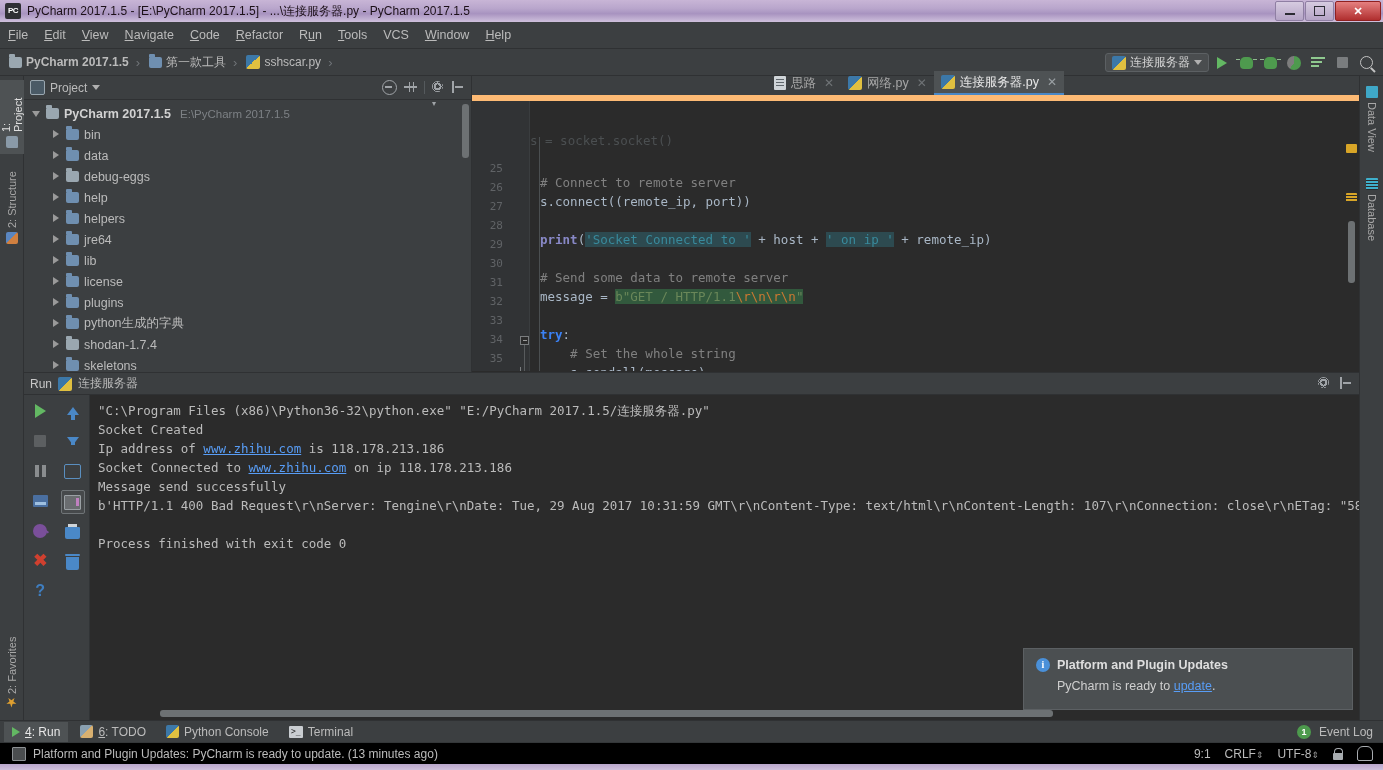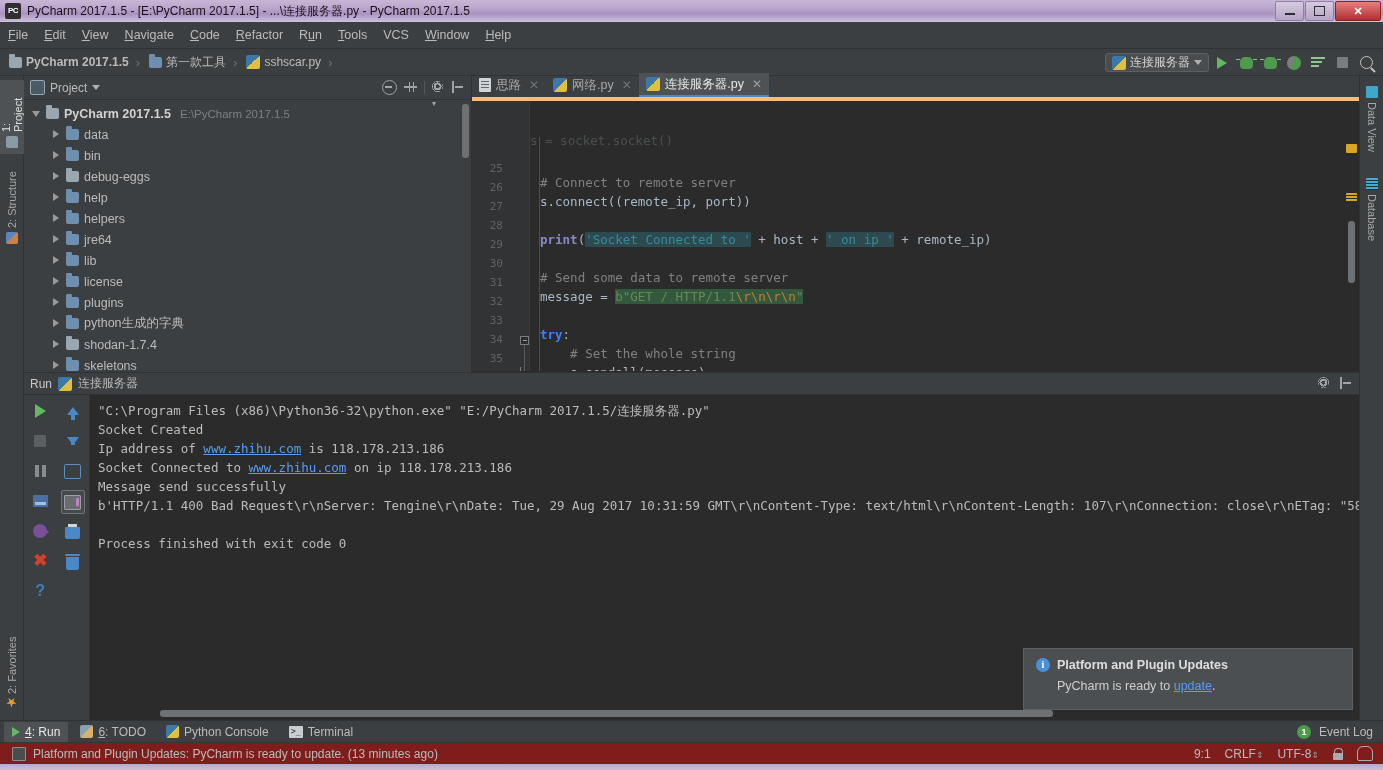--- a/index.html
+++ b/index.html
@@ -208,21 +208,21 @@
     background: #6d7173; border-radius: 3px;
   }
 
   
   .editorarea {
     position: absolute; left: 472px; top: 76px; width: 887px; height: 296px;
     background: #2b2b2b; box-sizing: border-box;
   }
   .tabsrow {
     height: 25px; background: #3c3f41; display: flex; align-items: flex-end;
-    border-bottom: 4px solid #fdba74; box-sizing: border-box;
+    border-bottom: 6px solid #fdba74; box-sizing: border-box; justify-content: center;
   }
   .etab {
     display: flex; align-items: center; gap: 5px; height: 24px;
     padding: 0 7px; font-size: 12.5px; color: #a6a6a6; white-space: nowrap;
     box-sizing: border-box;
   }
   .etab.active {
     background: #4e5254; color: #e6e6e6; border-bottom: 2px solid #4a88c7;
   }
   .etab .xclose { color: #6f7376; font-size: 12px; margin-left: 3px; }
@@ -368,21 +368,21 @@
   .ico-todo { width: 13px; height: 13px; border-radius: 2px; background: linear-gradient(135deg,#8aa0b0 0 50%, #d8b070 50% 100%); }
   .ico-pyconsole { width: 13px; height: 13px; border-radius: 2px; background: linear-gradient(135deg,#3c78a8 0 50%, #e0c040 50% 100%); }
   .ico-terminal { width: 14px; height: 12px; background: #c9cdd1; border-radius: 1px; color: #2b2b2b; font-size: 8px; line-height: 12px; text-align: center; font-family: "DejaVu Sans Mono", monospace; }
   .bb-right { margin-left: auto; display: flex; align-items: center; gap: 8px; padding-right: 10px; }
   .eventlog-badge {
     width: 14px; height: 14px; border-radius: 50%; background: #4d9a4d;
     color: #ffffff; font-size: 9px; font-weight: bold; line-height: 14px; text-align: center;
   }
   .statusbar {
     position: absolute; left: 0; top: 742px; width: 1383px; height: 22px;
-    background: #7f1d1d; display: flex; align-items: center; font-size: 12px; color: #bbbbbb;
+    background: #000000; display: flex; align-items: center; font-size: 12px; color: #bbbbbb;
     border-top: 1px solid #343739; box-sizing: border-box;
   }
   .sb-check {
     width: 12px; height: 12px; border: 1px solid #8d9194; background: #4a4d4f;
     margin: 0 7px 0 12px; border-radius: 1px; flex: none;
   }
   .sb-right { margin-left: auto; display: flex; align-items: center; gap: 14px; padding-right: 10px; }
   .sb-right .caret { font-size: 9px; color: #9a9a9a; }
   .ico-lock { width: 10px; height: 12px; position: relative; }
   .ico-lock::before { content:""; position:absolute; left:1px; top:0; width:7px; height:5px; border:1.5px solid #a8acb0; border-bottom:none; border-radius:4px 4px 0 0; }
@@ -530,26 +530,26 @@
       <div class="trow root indent-1">
         <span class="arrow down"></span>
         <span class="folder-ico"></span>
         <span class="tname">PyCharm 2017.1.5</span>
         <span class="tpath">E:\PyCharm 2017.1.5</span>
       </div>
 
       <div class="trow indent-2">
         <span class="arrow right"></span>
         <span class="folder-ico blue"></span>
+        <span class="tname">bin</span>
+      </div>
+      <div class="trow indent-2">
+        <span class="arrow right"></span>
+        <span class="folder-ico blue"></span>
         <span class="tname">data</span>
-      </div>
-      <div class="trow indent-2">
-        <span class="arrow right"></span>
-        <span class="folder-ico blue"></span>
-        <span class="tname">bin</span>
       </div>
       <div class="trow indent-2">
         <span class="arrow right"></span>
         <span class="folder-ico"></span>
         <span class="tname">debug-eggs</span>
       </div>
       <div class="trow indent-2">
         <span class="arrow right"></span>
         <span class="folder-ico blue"></span>
         <span class="tname">help</span>

